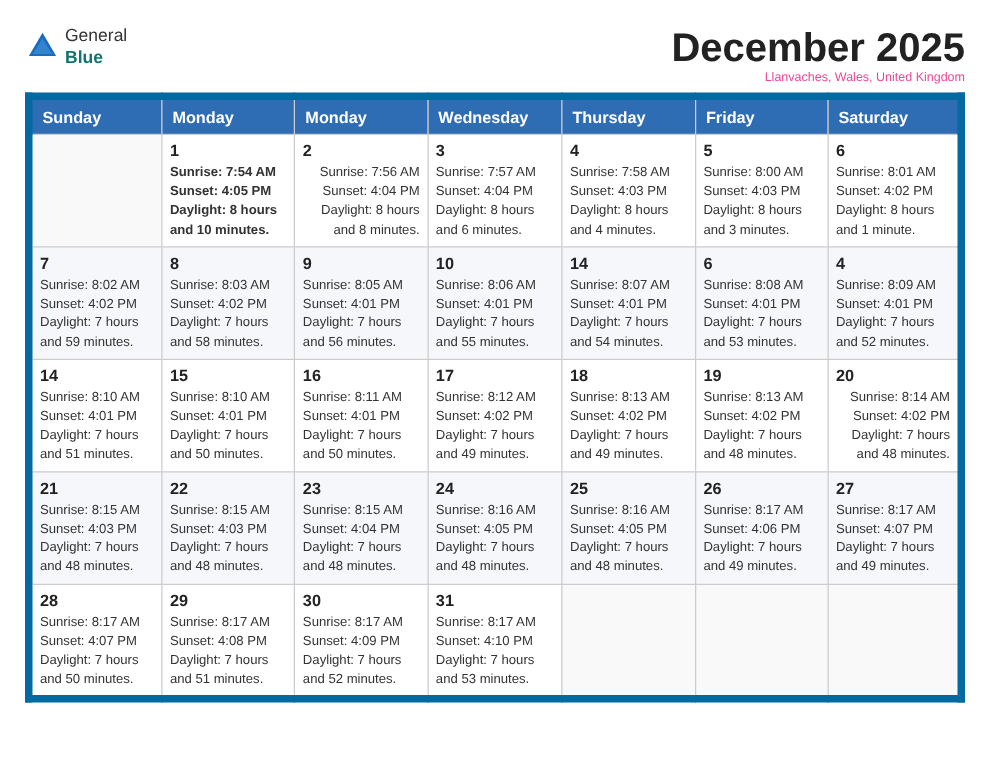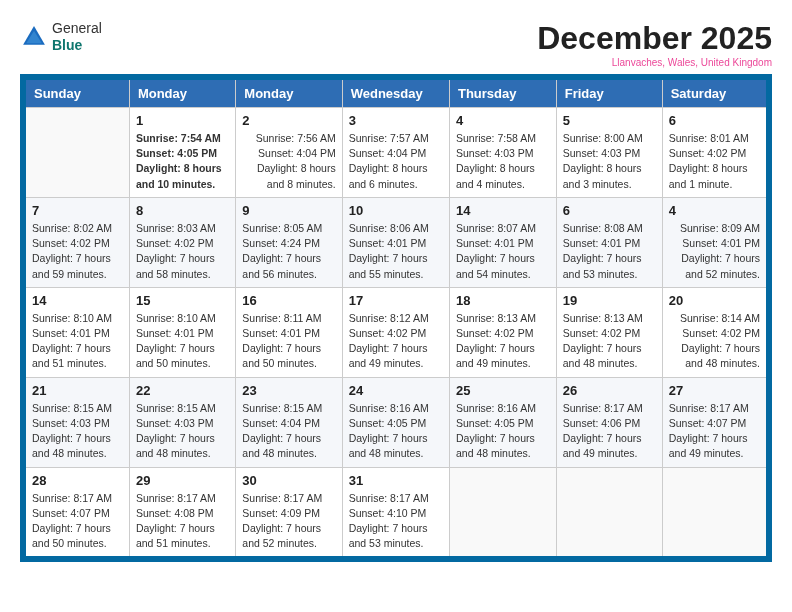--- a/index.html
+++ b/index.html
@@ -176,21 +176,21 @@
         <td>
           <span class="day-num">8</span>
           <div class="day-info" style="white-space: pre-line;">Sunrise: 8:03 AM
 Sunset: 4:02 PM
 Daylight: 7 hours
 and 58 minutes.</div>
         </td>
         <td>
           <span class="day-num">9</span>
           <div class="day-info" style="white-space: pre-line;">Sunrise: 8:05 AM
-Sunset: 4:24 PM
+Sunset: 4:01 PM
 Daylight: 7 hours
 and 56 minutes.</div>
         </td>
         <td>
           <span class="day-num">10</span>
           <div class="day-info" style="white-space: pre-line;">Sunrise: 8:06 AM
 Sunset: 4:01 PM
 Daylight: 7 hours
 and 55 minutes.</div>
         </td>
@@ -203,21 +203,21 @@
         </td>
         <td>
           <span class="day-num">6</span>
           <div class="day-info" style="white-space: pre-line;">Sunrise: 8:08 AM
 Sunset: 4:01 PM
 Daylight: 7 hours
 and 53 minutes.</div>
         </td>
         <td>
           <span class="day-num">4</span>
-          <div class="day-info" style="white-space: pre-line; text-align: right;">Sunrise: 8:09 AM
+          <div class="day-info" style="white-space: pre-line;">Sunrise: 8:09 AM
 Sunset: 4:01 PM
 Daylight: 7 hours
 and 52 minutes.</div>
         </td>
       </tr>
       <tr>
         <td>
           <span class="day-num">14</span>
           <div class="day-info" style="white-space: pre-line;">Sunrise: 8:10 AM
 Sunset: 4:01 PM

